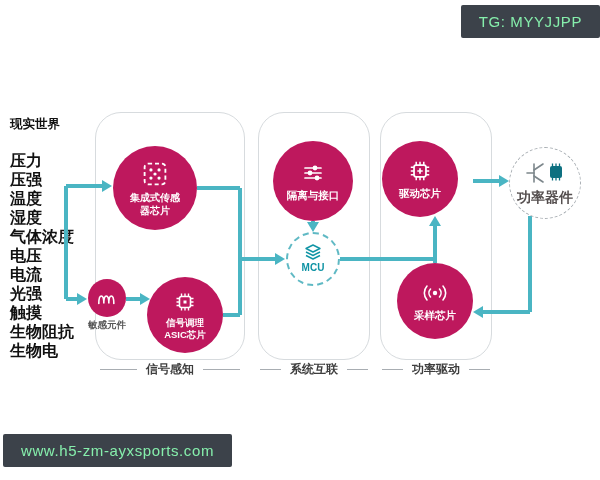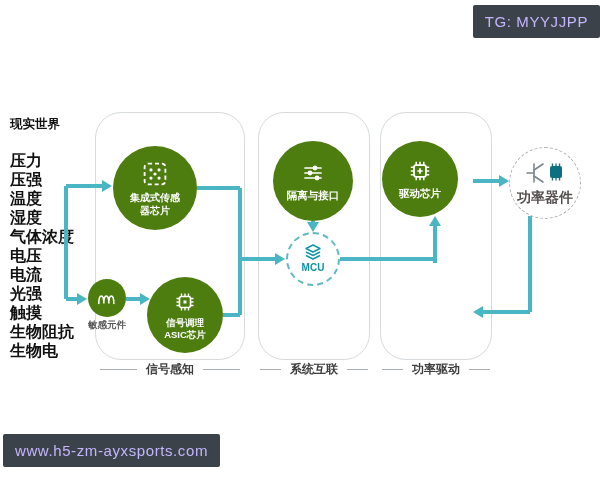--- a/index.html
+++ b/index.html
@@ -1,21 +1,21 @@
 <!DOCTYPE html>
 <html><head>
 <meta charset="utf-8">
 <style>
   html,body{margin:0;padding:0;background:#ffffff;}
   body{font-family:"Liberation Sans", sans-serif;}
   .stage{position:relative;width:600px;height:480px;background:#ffffff;overflow:hidden;}
 
   
-  .badge{position:absolute;background:#3c424a;color:#c4b5fd;font-size:15px;
-         letter-spacing:.6px;padding:8px 12px;border-radius:2px;white-space:nowrap;}
+  .badge{position:absolute;background:#3c424a;color:#86efac;font-size:15px;
+         letter-spacing:.6px;padding:8px 18px;border-radius:2px;white-space:nowrap;}
   .badge-tr{top:5px;right:0;}
   .badge-bl{top:434px;left:3px;}
 
   
   .rw-title{position:absolute;left:10px;top:116px;font-size:12.5px;font-weight:700;color:#111;}
   .rw-list{position:absolute;left:10px;top:151px;font-size:16px;font-weight:700;color:#111;line-height:19px;}
 
   
   .panel{position:absolute;top:112px;height:248px;background:#ffffff;
          border:1.5px solid #d7dbde;border-radius:26px;box-sizing:border-box;}
@@ -27,21 +27,21 @@
           gap:9px;font-size:12px;font-weight:700;color:#3e3e3e;}
   .plabel .ln{height:1px;background:#a8adb2;flex:1;}
   .pl1{left:100px;width:140px;}
   .pl2{left:260px;width:108px;}
   .pl3{left:382px;width:108px;}
 
   
   .wires{position:absolute;left:0;top:0;z-index:2;pointer-events:none;}
 
   
-  .node{position:absolute;z-index:3;border-radius:50%;background:#4d7c0f;color:#fff;
+  .node{position:absolute;z-index:3;border-radius:50%;background:#be185d;color:#fff;
         display:flex;flex-direction:column;align-items:center;justify-content:center;
         text-align:center;gap:3px;box-sizing:border-box;}
   .node .l{display:block;font-size:10px;line-height:1.25;font-weight:600;}
   .n-sensor{left:113px;top:146px;width:84px;height:84px;}
   .n-sens{left:88px;top:279px;width:38px;height:38px;}
   .sens-label{position:absolute;z-index:3;left:72px;top:319px;width:70px;text-align:center;
               font-size:9.5px;font-weight:700;color:#555;}
   .n-asic{left:147px;top:277px;width:76px;height:76px;}
   .n-asic .l{font-size:9.5px;}
   .n-iso{left:273px;top:141px;width:80px;height:80px;}
@@ -176,20 +176,32 @@
       <g stroke="#fff" stroke-width="1.4">
         <path d="M8.5 6.5 V3.5 M12 6.5 V3.5 M15.5 6.5 V3.5"></path>
         <path d="M8.5 17.5 V20.5 M12 17.5 V20.5 M15.5 17.5 V20.5"></path>
         <path d="M6.5 8.5 H3.5 M6.5 12 H3.5 M6.5 15.5 H3.5"></path>
         <path d="M17.5 8.5 H20.5 M17.5 12 H20.5 M17.5 15.5 H20.5"></path>
       </g>
     </svg>
     <span class="l">驱动芯片</span>
   </div>
 
+  <div class="node n-sampling">
+    <svg width="26" height="26" viewBox="0 0 26 26">
+      <circle cx="13" cy="13" r="2.2" fill="#fff"></circle>
+      <g fill="none" stroke="#fff" stroke-width="1.6" stroke-linecap="round">
+        <path d="M8.5 9 A6 6 0 0 0 8.5 17"></path>
+        <path d="M5 6 A10.5 10.5 0 0 0 5 20"></path>
+        <path d="M17.5 9 A6 6 0 0 1 17.5 17"></path>
+        <path d="M21 6 A10.5 10.5 0 0 1 21 20"></path>
+      </g>
+    </svg>
+    <span class="l">采样芯片</span>
+  </div>
 
   <div class="node n-power">
     <svg width="46" height="28" viewBox="0 0 46 28">
       <g fill="none" stroke="#7c868b" stroke-width="1.6" stroke-linecap="round">
         <path d="M12 5 V23"></path>
         <path d="M5 14 H12"></path>
         <path d="M12 11 L21 5"></path>
         <path d="M12 17 L21 23"></path>
       </g>
       <rect x="28" y="7" width="12" height="12" rx="2" fill="#0d7080"></rect>

